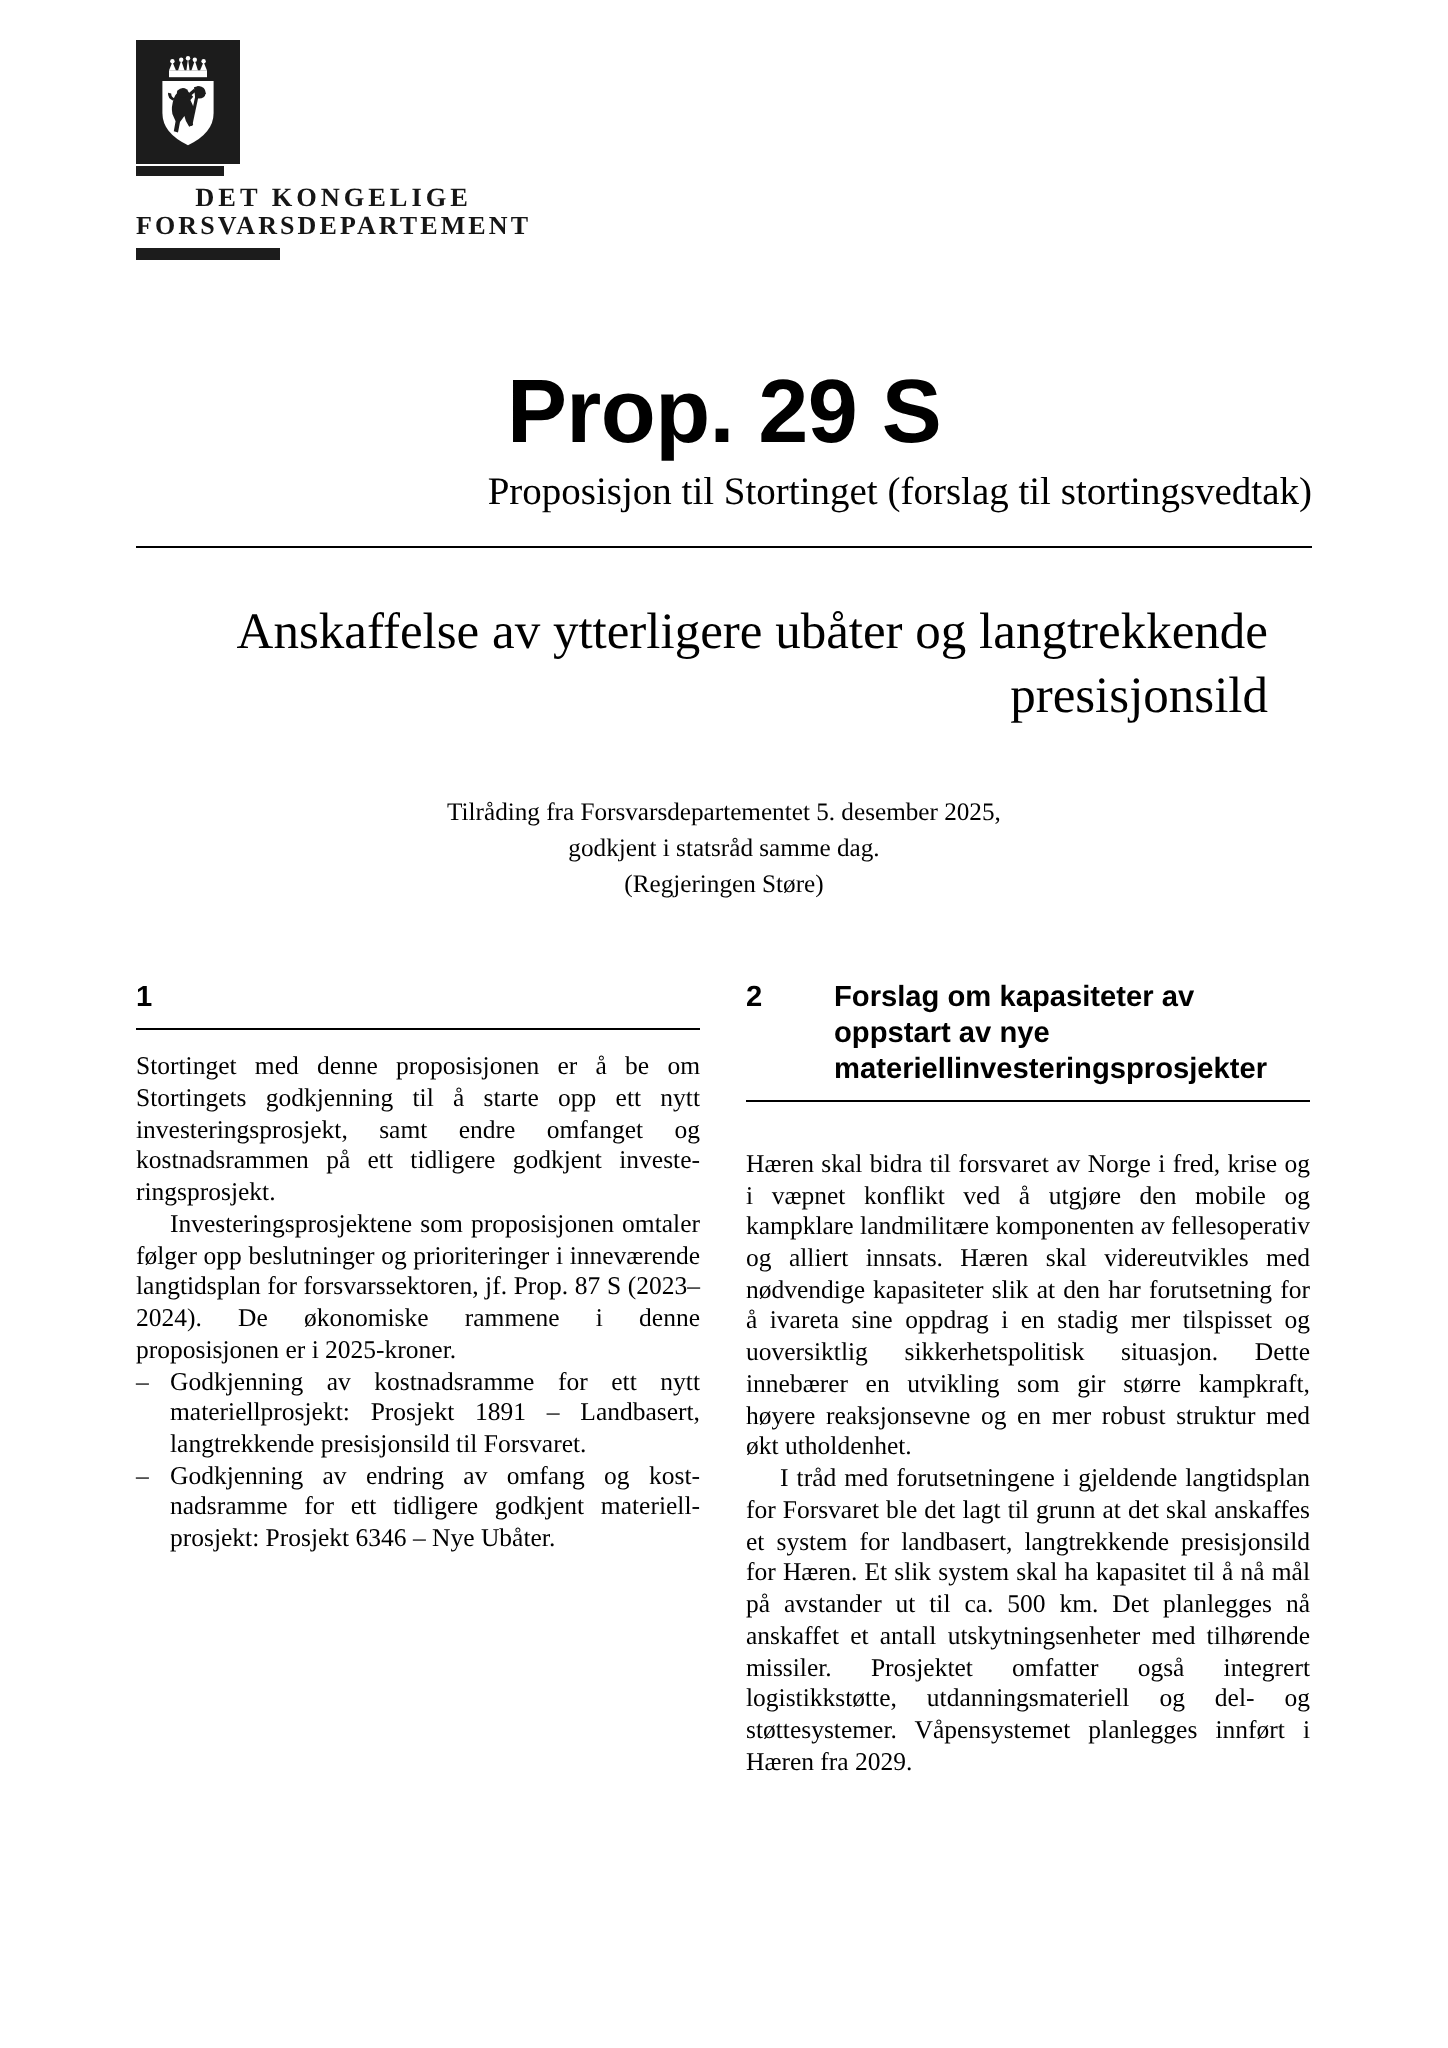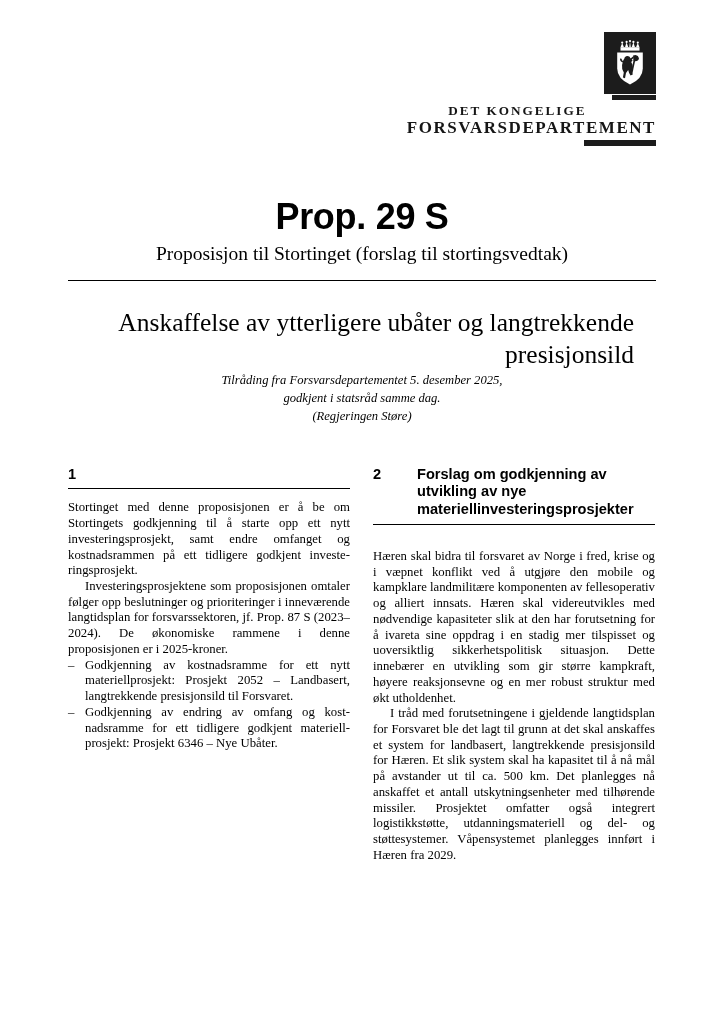--- a/index.html
+++ b/index.html
@@ -22,24 +22,24 @@
     position: absolute;
     left: 0; top: 0;
     width: 724px;
     height: 1024px;
     box-sizing: border-box;
     padding: 0 68px;
   }
 
   
   .masthead {
-    padding-top: 32px;
+    padding-top: 20px;
     display: flex;
     flex-direction: column;
-    align-items: flex-end;
+    align-items: flex-start;
   }
   .crest-box {
     width: 52px;
     height: 62px;
     background: #1c1c1c;
     display: flex;
     align-items: center;
     justify-content: center;
   }
   .crest-box svg { display: block; }
@@ -56,76 +56,76 @@
     text-align: center;
     line-height: 1.14;
     color: #161616;
   }
   .logo-line1 {
     font-size: 13.2px;
     letter-spacing: 2.0px;
     display: block;
   }
   .logo-line2 {
-    font-size: 17px;
+    font-size: 13px;
     letter-spacing: 1.55px;
     display: block;
-    margin-left: 28px;
   }
   .logo-rule-bottom {
     width: 72px;
     height: 6px;
     background: #1c1c1c;
     margin-top: 3px;
   }
 
   
   .title-block {
     margin-top: 52px;
     text-align: center;
   }
   .prop-number {
     font-family: "Liberation Sans", "DejaVu Sans", sans-serif;
     font-weight: bold;
-    font-size: 36px;
+    font-size: 45px;
     letter-spacing: -0.3px;
     line-height: 1.05;
   }
   .prop-years {
     font-size: 17px;
     margin-top: 6px;
     line-height: 1.1;
   }
   .prop-subtitle {
     font-size: 19.5px;
     margin-top: 7px;
     line-height: 1.15;
+    text-align: right;
   }
 
   .rule-full {
     border: 0;
     border-top: 1.6px solid #000;
     margin: 14px 0 0 0;
     width: 100%;
   }
 
   
   .doc-title {
     text-align: right;
     font-size: 25.5px;
     line-height: 1.28;
     margin-top: 26px;
     padding: 0 22px;
   }
 
   .imprint {
     text-align: center;
-    font-style: italic;
     font-size: 12.6px;
     line-height: 1.42;
+    margin-top: 33px;
   }
 
   
   .columns {
     margin-top: 40px;
     display: flex;
     gap: 23px;
     align-items: flex-start;
   }
   .col {
@@ -266,33 +266,33 @@
         <span class="h1-num">1</span>
       </div>
       <hr class="head-rule">
 
       <p class="body">Stortinget med denne proposisjonen er å be om Stortingets godkjenning til å starte opp ett nytt investeringsprosjekt, samt endre omfanget og kostnadsrammen på ett tidligere godkjent investe­ringsprosjekt.</p>
       <p class="body indent">Investeringsprosjektene som proposisjonen omtaler følger opp beslutninger og prioriteringer i inneværende langtidsplan for forsvarssektoren, jf. Prop. 87 S (2023–2024). De økonomiske rammene i denne proposisjonen er i 2025-kroner.</p>
 
       <ul class="dash-list">
         <li>
           <span class="dash">–</span>
-          <span>Godkjenning av kostnadsramme for ett nytt materiellprosjekt: Prosjekt 2052 – Landbasert, langtrekkende presisjonsild til Forsvaret.</span>
+          <span>Godkjenning av kostnadsramme for ett nytt materiellprosjekt: Prosjekt 1891 – Landbasert, langtrekkende presisjonsild til Forsvaret.</span>
         </li>
         <li>
           <span class="dash">–</span>
           <span>Godkjenning av endring av omfang og kost­nadsramme for ett tidligere godkjent materiell­prosjekt: Prosjekt 6346 – Nye Ubåter.</span>
         </li>
       </ul>
     </div>
 
     <div class="col">
       <div class="h1-row">
         <span class="h1-num">2</span>
-        <span class="h1-text">Forslag om godkjenning av utvikling av nye materiellinvesteringsprosjekter</span>
+        <span class="h1-text">Forslag om kapasiteter av oppstart av nye materiellinvesteringsprosjekter</span>
       </div>
       <hr class="head-rule">
 
       <div class="sec-gap-sm"></div>
 
       <p class="body">Hæren skal bidra til forsvaret av Norge i fred, krise og i væpnet konflikt ved å utgjøre den mobile og kampklare landmilitære komponenten av fellesoperativ og alliert innsats. Hæren skal videreutvikles med nødvendige kapasiteter slik at den har forutsetning for å ivareta sine oppdrag i en stadig mer tilspisset og uoversiktlig sikkerhets­politisk situasjon. Dette innebærer en utvikling som gir større kampkraft, høyere reaksjonsevne og en mer robust struktur med økt utholdenhet.</p>
       <p class="body indent">I tråd med forutsetningene i gjeldende lang­tidsplan for Forsvaret ble det lagt til grunn at det skal anskaffes et system for landbasert, langt­rekkende presisjonsild for Hæren. Et slik system skal ha kapasitet til å nå mål på avstander ut til ca. 500 km. Det planlegges nå anskaffet et antall utskytningsenheter med tilhørende missiler. Pro­sjektet omfatter også integrert logistikkstøtte, utdanningsmateriell og del- og støttesystemer. Våpensystemet planlegges innført i Hæren fra 2029.</p>
     </div>
 
   </div>

